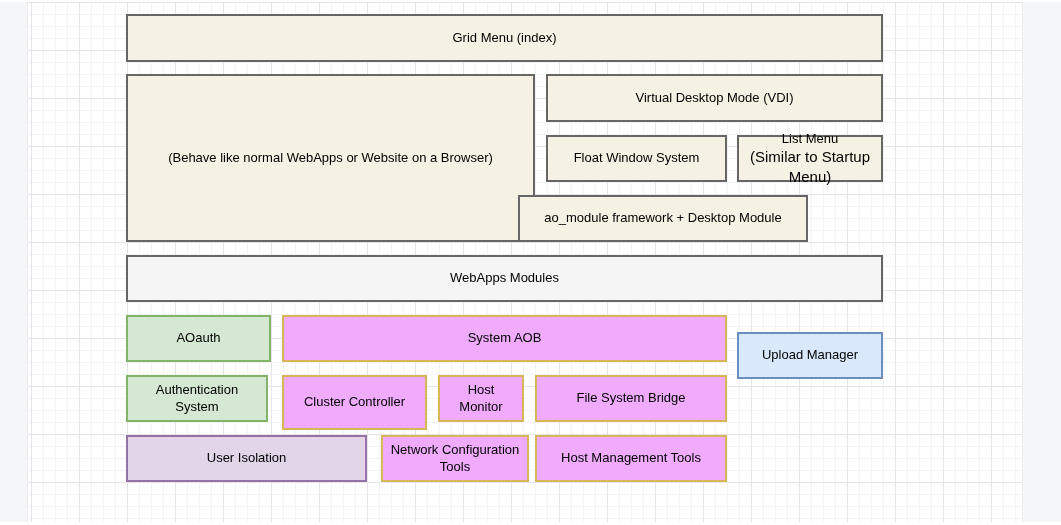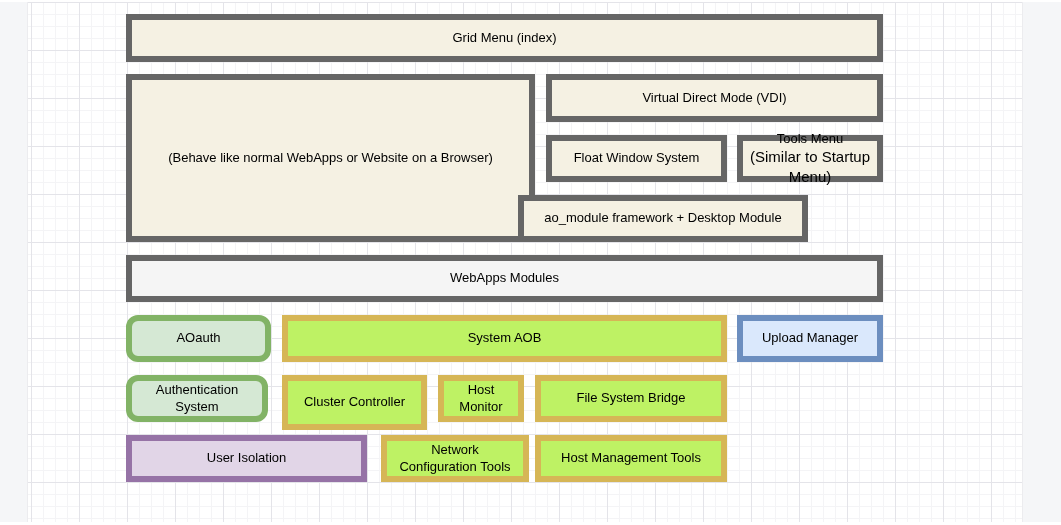--- a/index.html
+++ b/index.html
@@ -39,36 +39,36 @@
       linear-gradient(to bottom, #e4e4e9 1px, transparent 1px),
       linear-gradient(to right, #f4f4f6 1px, transparent 1px),
       linear-gradient(to bottom, #f4f4f6 1px, transparent 1px);
     background-size: 48px 48px, 48px 48px, 12px 12px, 12px 12px;
     background-position: 4px 0, 0 0, 4px 0, 0 0;
   }
   
   .box {
     position: absolute;
     box-sizing: border-box;
-    border: 6px solid #000000;
+    border: 2px solid #000000;
     display: flex;
     flex-direction: column;
     align-items: center;
     justify-content: center;
     text-align: center;
     font-size: 13px;
     line-height: 1.25;
     color: #000000;
     padding: 2px 6px;
   }
   .beige  { background: #f5f1e3; border-color: #666666; }
   .gray   { background: #f5f5f5; border-color: #666666; }
-  .green  { background: #d5e8d4; border-color: #82b366; border-radius: 12px; }
-  .yellow { background: #bef264; border-color: #d6b656; }
-  .blue   { background: #dae8fc; border-color: #6c8ebf; }
+  .green  { background: #d5e8d4; border-color: #82b366; }
+  .yellow { background: #f0abfc; border-color: #d6b656; }
+  .blue   { background: #dae8fc; border-color: #6c8ebf; margin-top: 17px; }
   .purple { background: #e1d5e7; border-color: #9673a6; text-align: right; }
   .box .line { display: block; }
   .box .subtitle { display: block; font-size: 15px; line-height: 1.3; }
 </style>
 </head>
 <body>
 
 <div class="stage">
   <div class="grid-area"></div>
   <div class="gutter left"></div>
@@ -76,29 +76,29 @@
 
   <div class="box beige" style="left:126px; top:14px; width:757px; height:48px">
     <span class="line">Grid Menu (index)</span>
   </div>
 
   <div class="box beige" style="left:126px; top:74px; width:409px; height:168px">
     <span class="line">(Behave like normal WebApps or Website on a Browser)</span>
   </div>
 
   <div class="box beige" style="left:546px; top:74px; width:337px; height:48px">
-    <span class="line">Virtual Direct Mode (VDI)</span>
+    <span class="line">Virtual Desktop Mode (VDI)</span>
   </div>
 
   <div class="box beige" style="left:546px; top:135px; width:181px; height:47px">
     <span class="line">Float Window System</span>
   </div>
 
   <div class="box beige" style="left:737px; top:135px; width:146px; height:47px">
-    <span class="line">Tools Menu</span>
+    <span class="line">List Menu</span>
     <span class="subtitle">(Similar to Startup Menu)</span>
   </div>
 
   <div class="box beige" style="left:518px; top:195px; width:290px; height:47px">
     <span class="line">ao_module framework + Desktop Module</span>
   </div>
 
   <div class="box gray" style="left:126px; top:255px; width:757px; height:47px">
     <span class="line">WebApps Modules</span>
   </div>

